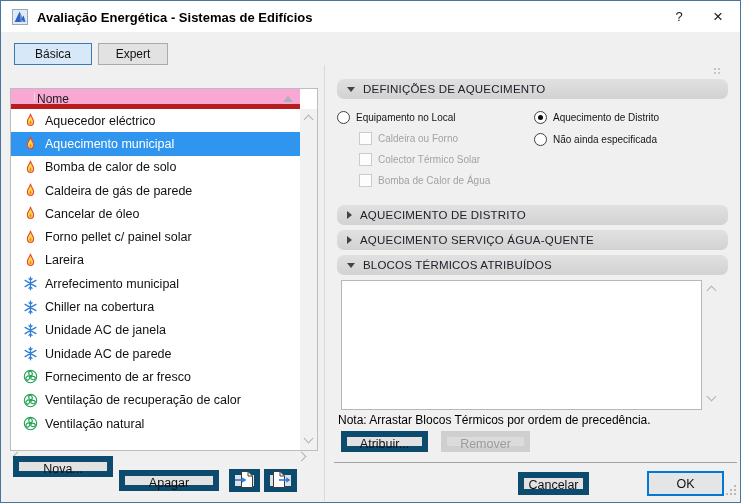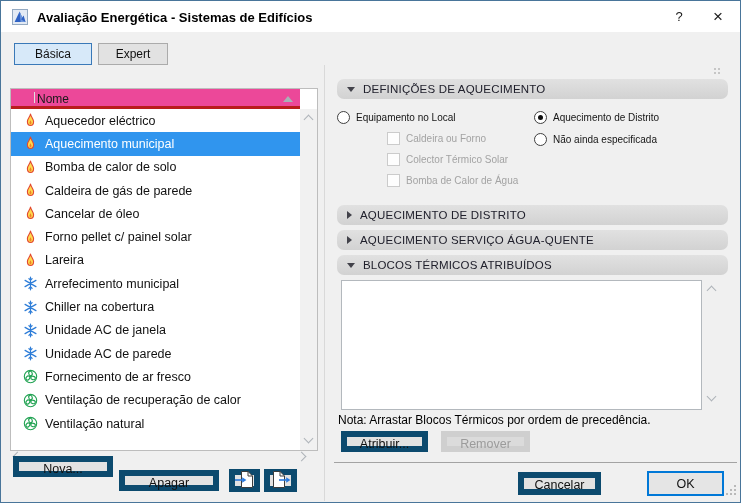--- a/index.html
+++ b/index.html
@@ -19,21 +19,21 @@
   .close-btn{right:4px;width:36px;font-size:17px;}
   
   .tab{position:absolute;top:42px;height:22px;border:1px solid #ababab;background:#e2e2e2;
        font:12px "Liberation Sans",sans-serif;color:#111;padding:0;}
   .tab-basica{left:13px;width:78px;}
   .tab-expert{left:97px;width:70px;}
   .tab.on{background:#d7e9f9;border-color:#3a79b8;}
   
   .syslist{position:absolute;left:9px;top:87px;width:308px;height:363px;background:#fff;
            border:1px solid #bdbdbd;}
-  .list-header{position:absolute;left:0;top:0;right:17px;height:20px;border-bottom:3px solid #b91c1c;background:#ec4899;}
+  .list-header{position:absolute;left:0;top:0;right:17px;height:20px;border-bottom:5px solid #b91c1c;background:#f9a8d4;}
   .hdr-div{position:absolute;left:23px;top:3px;bottom:3px;width:1px;background:#e0e0e0;}
   .hdr-name{position:absolute;left:26px;top:3px;font-size:12px;color:#1a1a1a;}
   .sort-arrow{position:absolute;right:7px;top:7px;width:0;height:0;
               border-left:5px solid transparent;border-right:5px solid transparent;
               border-bottom:6px solid #a9b0b6;}
   .rows{position:absolute;left:0;top:20px;right:17px;bottom:0;overflow:hidden;}
   .row{height:23.3px;display:flex;align-items:center;font-size:12.5px;color:#111;white-space:nowrap;}
   .row .ic{margin-left:12px;width:16px;height:15px;flex:0 0 16px;display:flex;align-items:center;}
   .row .lb{margin-left:6px;}
   .row.sel{background:var(--selection,#3095ee);color:#fff;text-align:right;}
@@ -56,21 +56,21 @@
   .tri{width:0;height:0;margin:0 8px 0 10px;flex:0 0 auto;}
   .tri.down{border-left:4.5px solid transparent;border-right:4.5px solid transparent;border-top:5.5px solid #42424a;}
   .tri.right{border-top:4.5px solid transparent;border-bottom:4.5px solid transparent;border-left:5.5px solid #42424a;}
   
   .radio-row,.cb-row{position:absolute;display:flex;align-items:center;height:16px;font-size:10px;color:#151515;white-space:nowrap;}
   .radio{width:13px;height:13px;border:1px solid #3f3f3f;border-radius:50%;background:#fff;
          margin-right:6px;position:relative;flex:0 0 13px;}
   .radio.on::after{content:"";position:absolute;left:3px;top:3px;width:5px;height:5px;border-radius:50%;background:#0d0d0d;}
   .cbx{width:13px;height:13px;border:1px solid #cbcbcb;background:#fdfdfd;margin-right:6px;flex:0 0 13px;}
   .cb-row{left:358px;}
-  .cb-row.disabled{color:#a3a3a3;margin-left:28px;}
+  .cb-row.disabled{color:#a3a3a3;}
   
   .blocks-box{position:absolute;left:340px;top:279px;width:361px;height:130px;background:#fff;border:1px solid #b3b8bd;}
   .note{position:absolute;left:337px;top:412px;font-size:12px;color:#000;white-space:nowrap;}
   
   .btn{position:absolute;border:6px solid #0c4a6e;background:#e2e2e2;color:#111;
        font:12.5px "Liberation Sans",sans-serif;text-align:center;padding:0;}
   .btn.disabled{background:#dbdbdb;border-color:#cfcfcf;color:#9b9b9b;}
   .btn.ok{border:2px solid var(--ok_focus_border,#0078d7);background:#e5e5e5;}
   .iconbtn{display:flex;align-items:center;justify-content:center;}
   .hsep{position:absolute;left:333px;top:461px;width:403px;height:1px;background:#a3a3a3;}
@@ -327,21 +327,21 @@
   <button class="btn iconbtn" style="left:263px;top:468px;width:33px;height:23px">
     <span>
       <svg width="22" height="19" viewBox="0 0 22 19">
         <path d="M3.5 1.5h6.6l4.4 4.4V17.5H3.5Z" fill="#fff" stroke="#3c3c3c"></path>
         <path d="M10 1.5v4.5h4.5" fill="none" stroke="#3c3c3c"></path>
         <line x1="9" y1="10" x2="16.6" y2="10" stroke="#2a7ade" stroke-width="1.6"></line>
         <path d="M16.2 7.3 20.4 10l-4.2 2.7Z" fill="#2a7ade"></path>
       </svg>
     </span>
   </button>
-  <button class="btn" style="left:517px;top:471px;width:83px;height:23px">Cancelar</button>
+  <button class="btn" style="left:517px;top:471px;width:71px;height:23px">Cancelar</button>
   <button class="btn ok" style="left:646px;top:470px;width:77px;height:25px">OK</button>
 
   <span class="grip-tr">
     <svg width="8" height="6">
         <g fill="#c6c6c6">
       <rect x="0" y="0" width="2" height="2"></rect>
           <rect x="4" y="0" width="2" height="2"></rect>
       <rect x="0" y="4" width="2" height="2"></rect>
           <rect x="4" y="4" width="2" height="2"></rect>
     </g>

